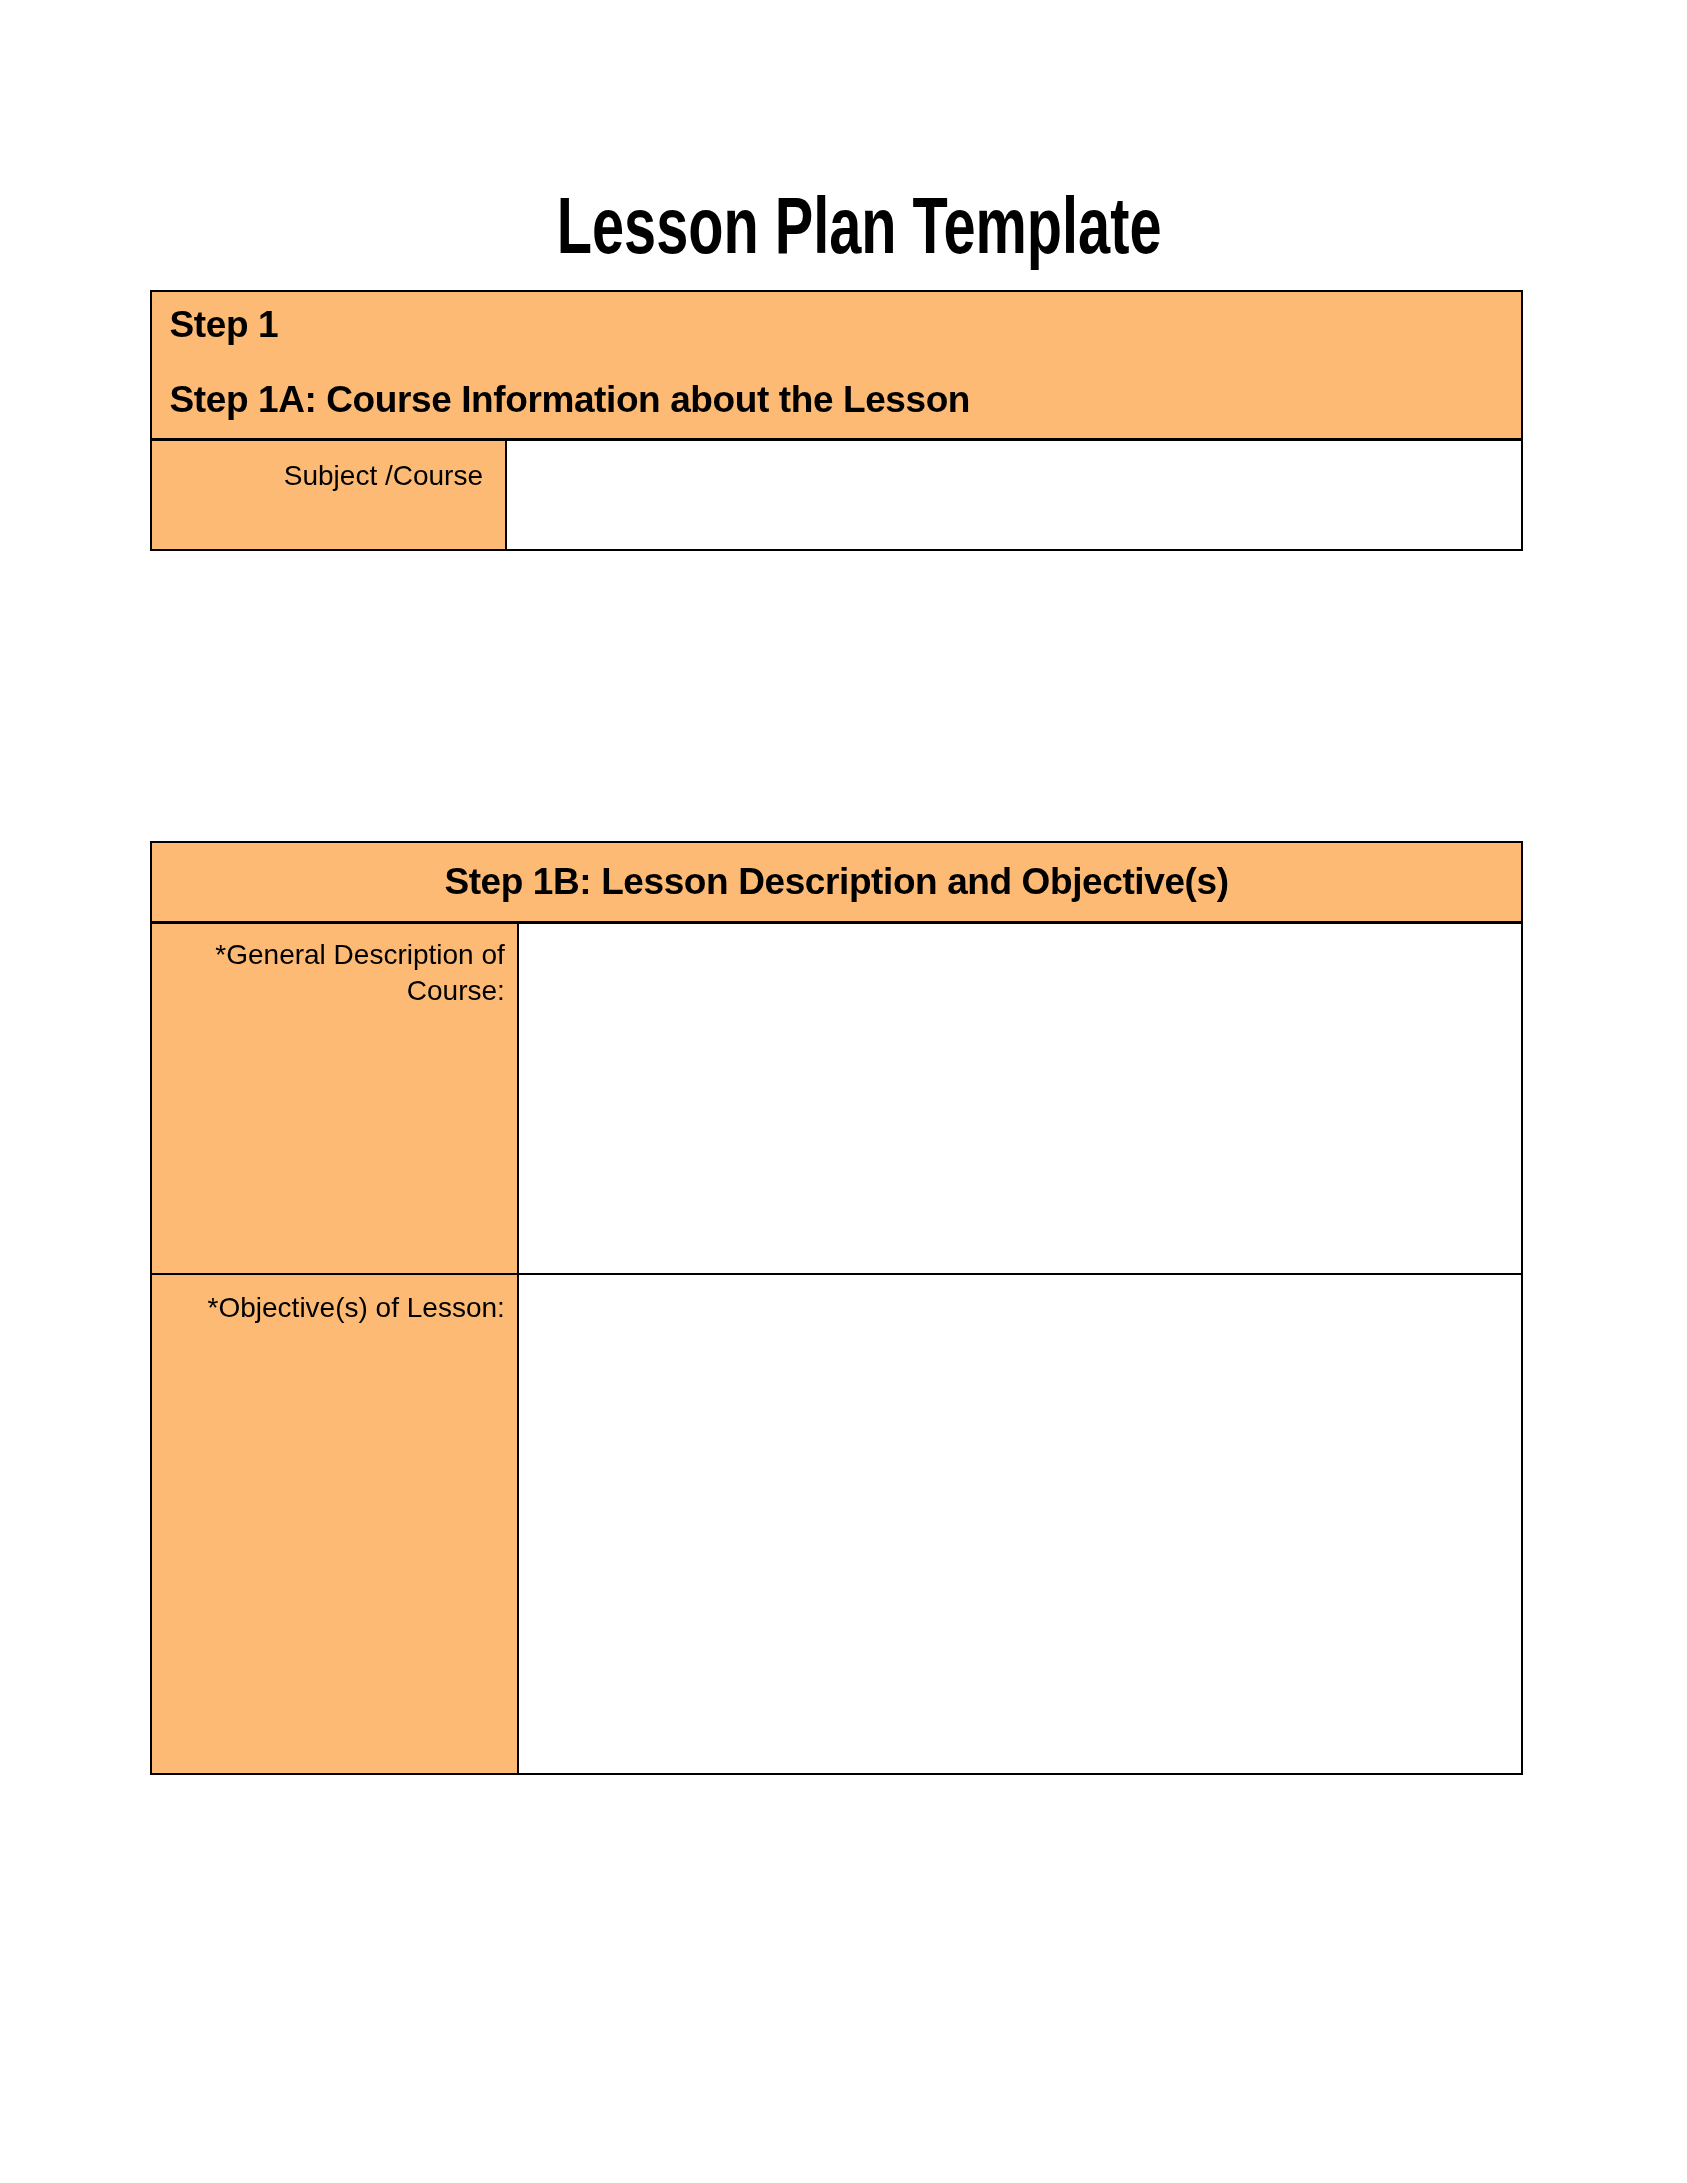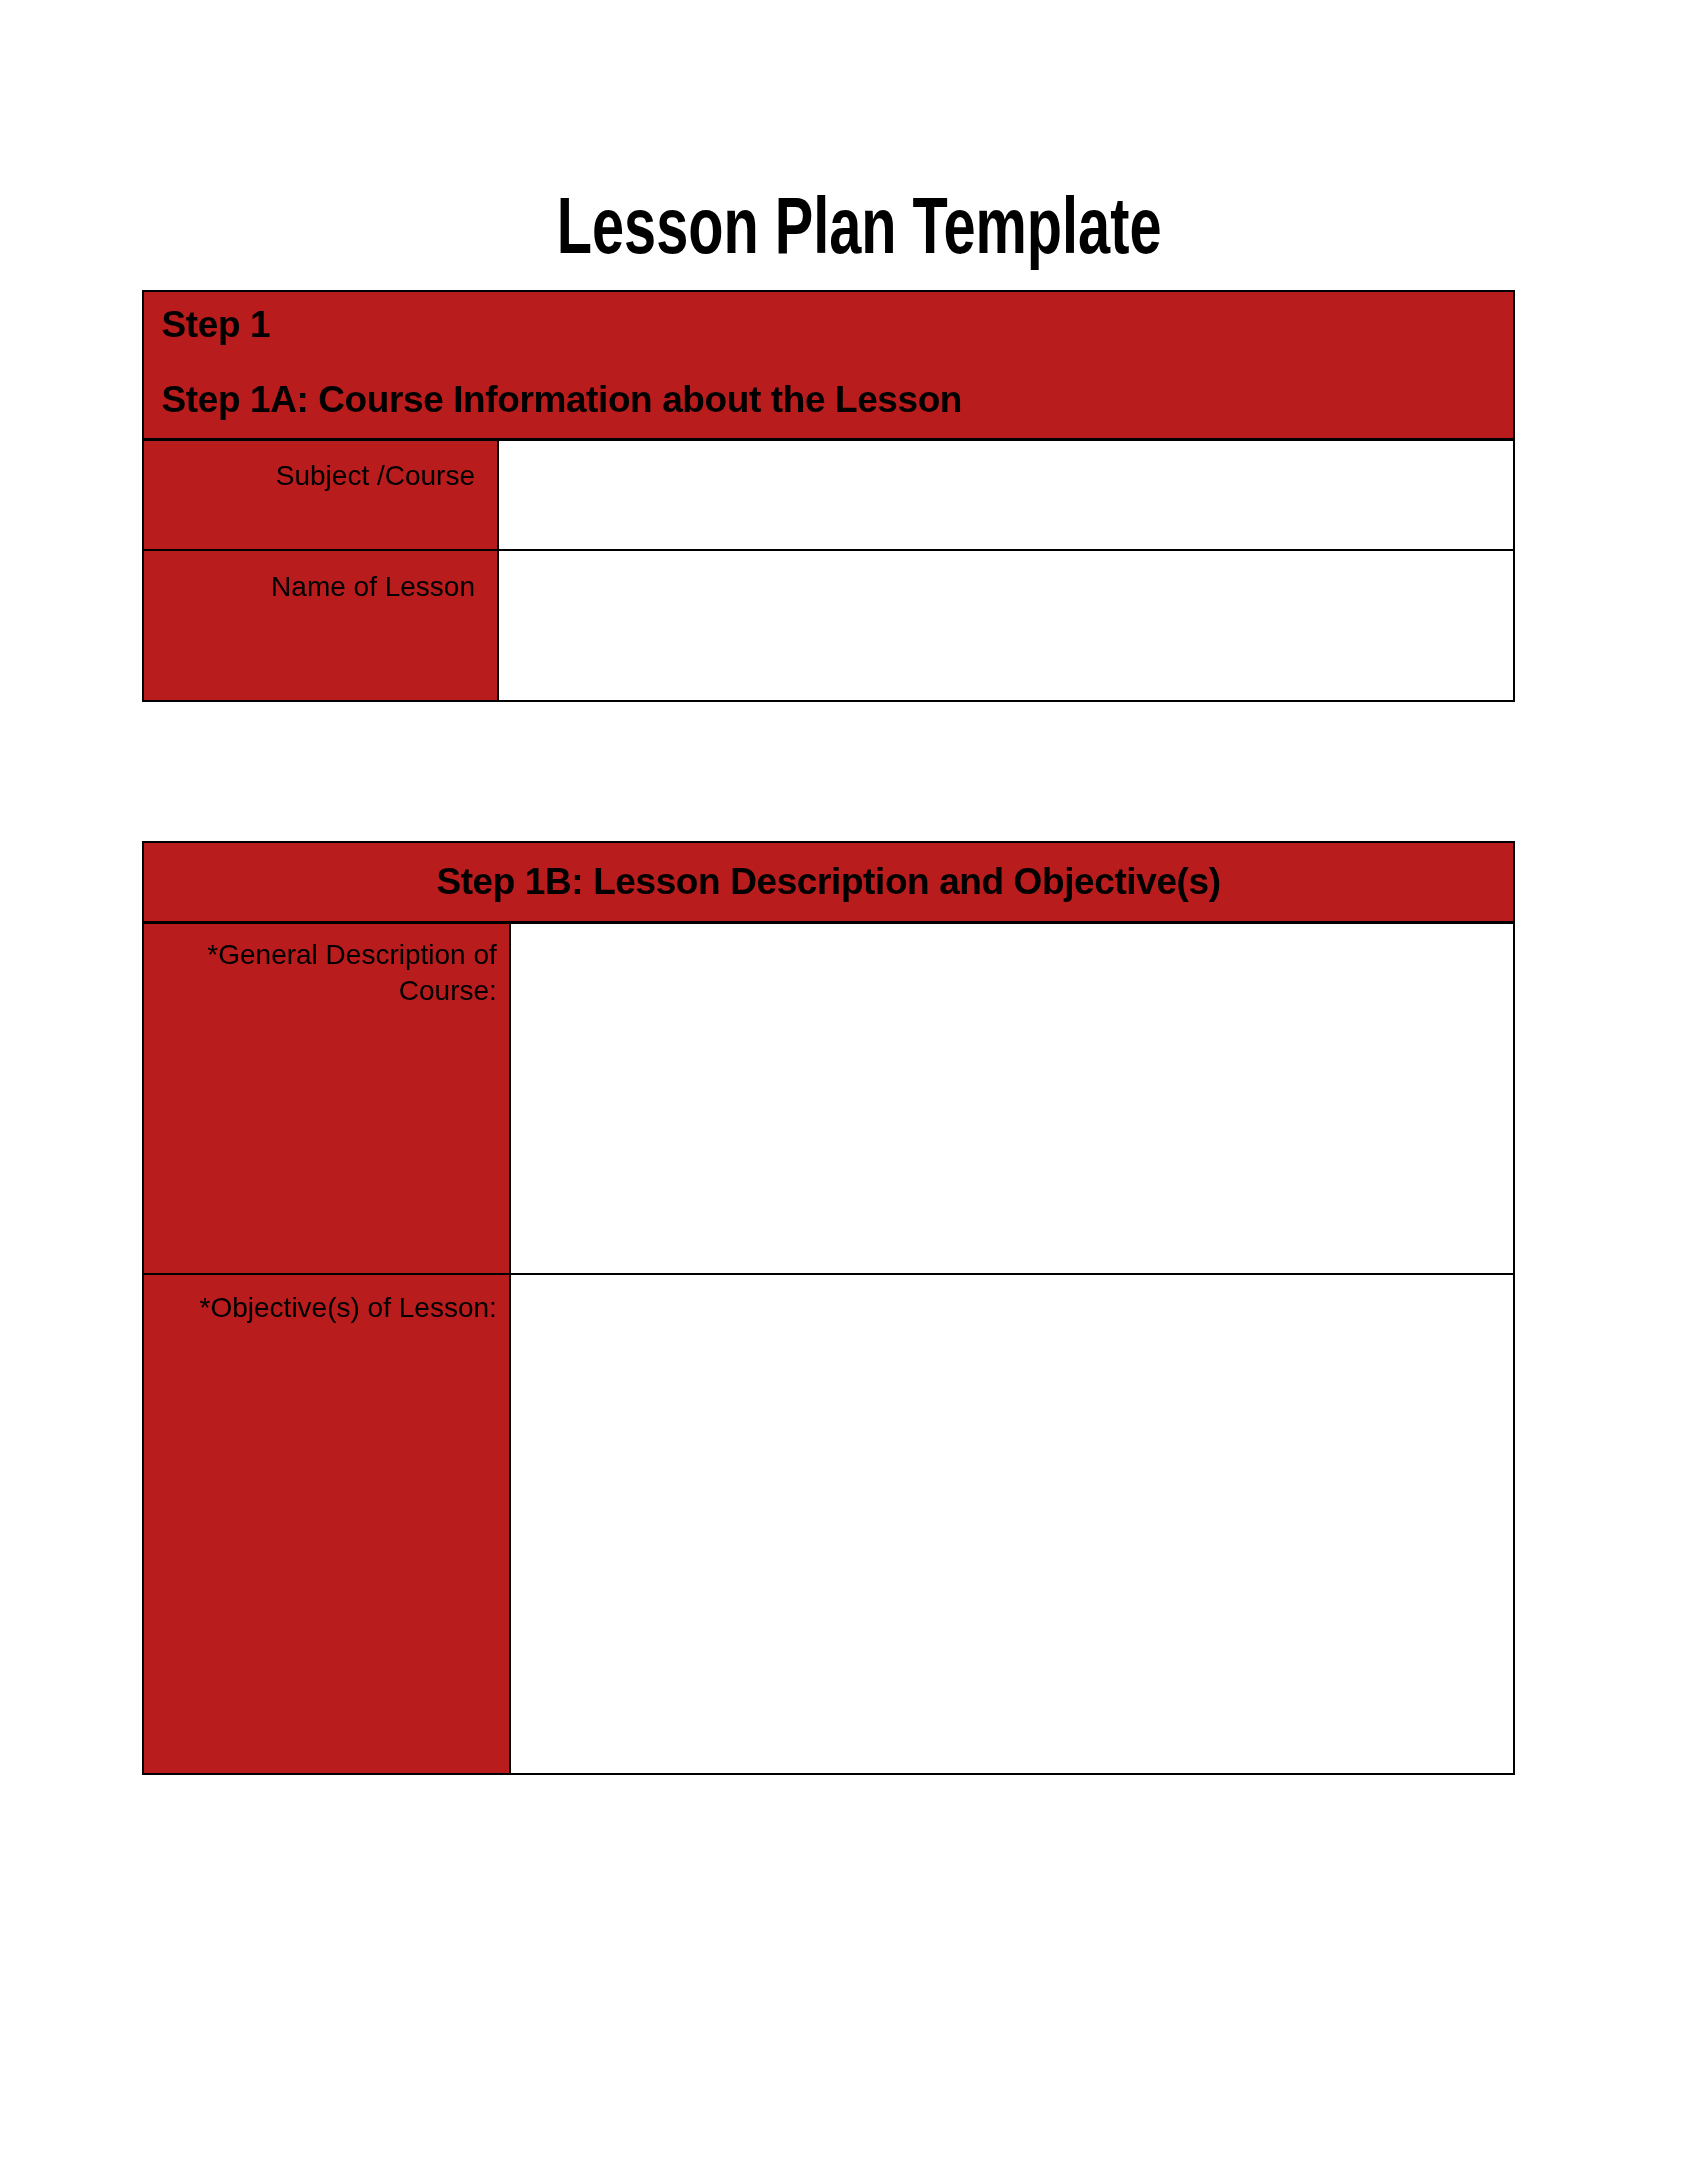--- a/index.html
+++ b/index.html
@@ -29,22 +29,22 @@
   .doc-title .squeeze {
     display: inline-block;
     transform: scaleX(0.73);
     transform-origin: 50% 50%;
   }
   table.form-table {
     position: absolute;
     border-collapse: collapse;
     table-layout: fixed;
     width: 1370px;
-    left: 142px;
-    background: #b91c1c;
+    left: 150px;
+    background: #fdba74;
   }
   table.form-table td {
     border: 2.6px solid #000000;
     vertical-align: top;
     overflow: hidden;
   }
   #table-step1 { top: 290px; }
   #table-step1b { top: 841px; }
 
   #table-step1 col.label-col  { width: 355px; }
@@ -102,24 +102,20 @@
       <tr class="header-row">
     <td colspan="2" class="section-header">
       <div class="header-line1">Step 1</div>
       <div class="header-line2">Step 1A: Course Information about the Lesson</div>
     </td>
   </tr>
   <tr class="row-subject">
     <td class="label-cell">Subject /Course</td>
     <td class="value-cell"></td>
   </tr>
-  <tr class="row-name">
-    <td class="label-cell">Name of Lesson</td>
-    <td class="value-cell"></td>
-  </tr>
 </tbody>
   </table>
 
 <table class="form-table" id="table-step1b">
   <colgroup>
     <col class="label-col">
     <col class="value-col">
   </colgroup>
   <tbody>
       <tr class="header-row">

